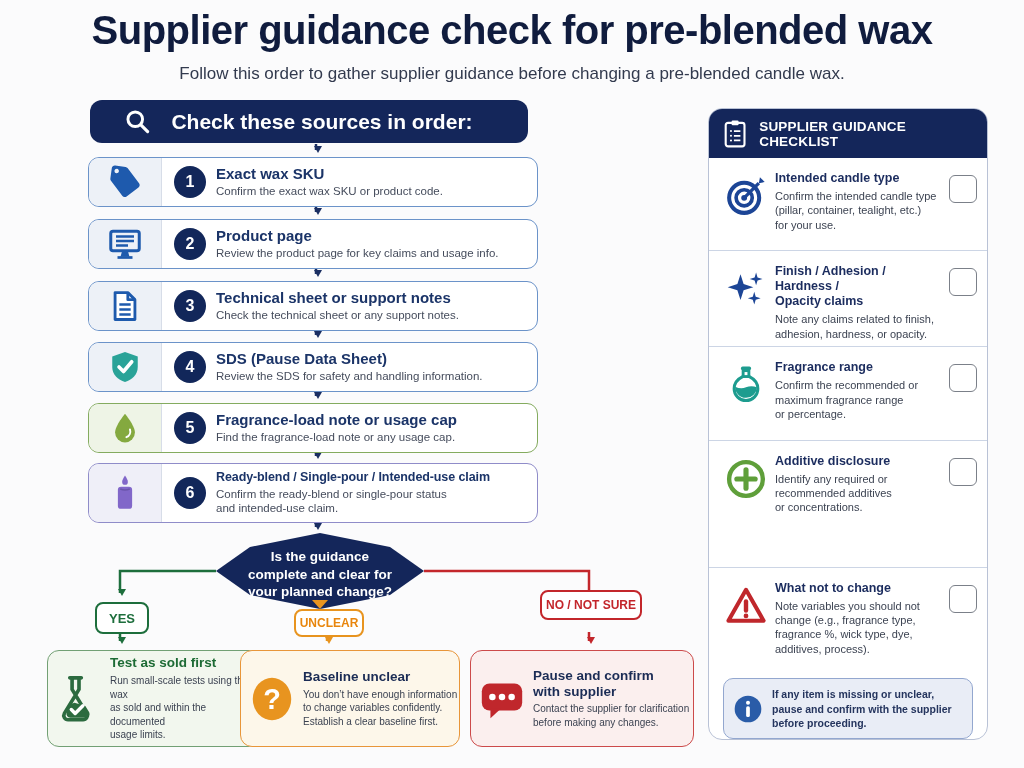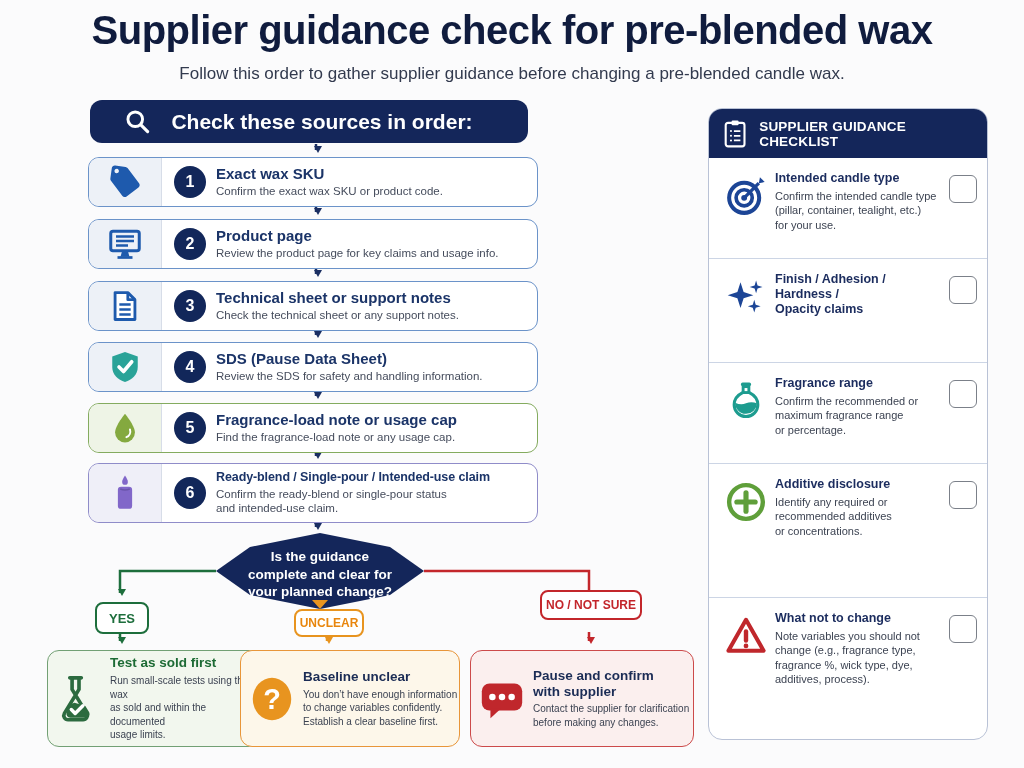--- a/index.html
+++ b/index.html
@@ -317,20 +317,22 @@
       <div class="c-icon">
         <svg width="44" height="44" viewBox="0 0 24 24">
           <path d="M9 4 L10.7 9.3 L16 11 L10.7 12.7 L9 18 L7.3 12.7 L2 11 L7.3 9.3 Z" fill="#1c4596"></path>
           <path d="M17.5 3 L18.3 5.7 L21 6.5 L18.3 7.3 L17.5 10 L16.7 7.3 L14 6.5 L16.7 5.7 Z" fill="#1c4596"></path>
           <path d="M16.5 13.5 L17.3 16.2 L20 17 L17.3 17.8 L16.5 20.5 L15.7 17.8 L13 17 L15.7 16.2 Z" fill="#1c4596"></path>
         </svg>
       </div>
       <div class="c-text">
         <div class="c-title preline">Finish / Adhesion / Hardness /
 Opacity claims</div>
+        <div class="c-desc preline">Note any claims related to finish,
+adhesion, hardness, or opacity.</div>
       </div>
       <div class="checkbox"></div>
     </div>
 
     <div class="chk-item it3">
       <div class="c-icon">
         <svg width="42" height="44" viewBox="0 0 24 26">
           <rect x="9" y="2" width="6" height="2.2" rx="1" fill="#1d9c8f"></rect>
           <rect x="10.3" y="4.5" width="3.4" height="3.5" fill="none" stroke="#1d9c8f" stroke-width="1.7"></rect>
           <path d="M10 8 C6.8 9.6 5 12.2 5 15.2 a7 7 0 0 0 14 0 C19 12.2 17.2 9.6 14 8" fill="none" stroke="#1d9c8f" stroke-width="1.8" stroke-linecap="round"></path>
@@ -374,15 +376,25 @@
       <div class="c-text">
         <div class="c-title">What not to change</div>
         <div class="c-desc preline">Note variables you should not
 change (e.g., fragrance type,
 fragrance %, wick type, dye,
 additives, process).</div>
       </div>
       <div class="checkbox"></div>
     </div>
 
+    <div class="panel-note">
+      <svg width="32" height="32" viewBox="0 0 24 24" style="flex:0 0 32px;">
+        <circle cx="12" cy="12" r="10" fill="#2a5ca8"></circle>
+        <circle cx="12" cy="7.4" r="1.5" fill="#fff"></circle>
+        <rect x="10.6" y="10" width="2.8" height="8" rx="1.2" fill="#fff"></rect>
+      </svg>
+      <div class="n-text preline">If any item is missing or unclear,
+pause and confirm with the supplier
+before proceeding.</div>
+    </div>
   </div>
 
 </div>
 
 </body></html>

